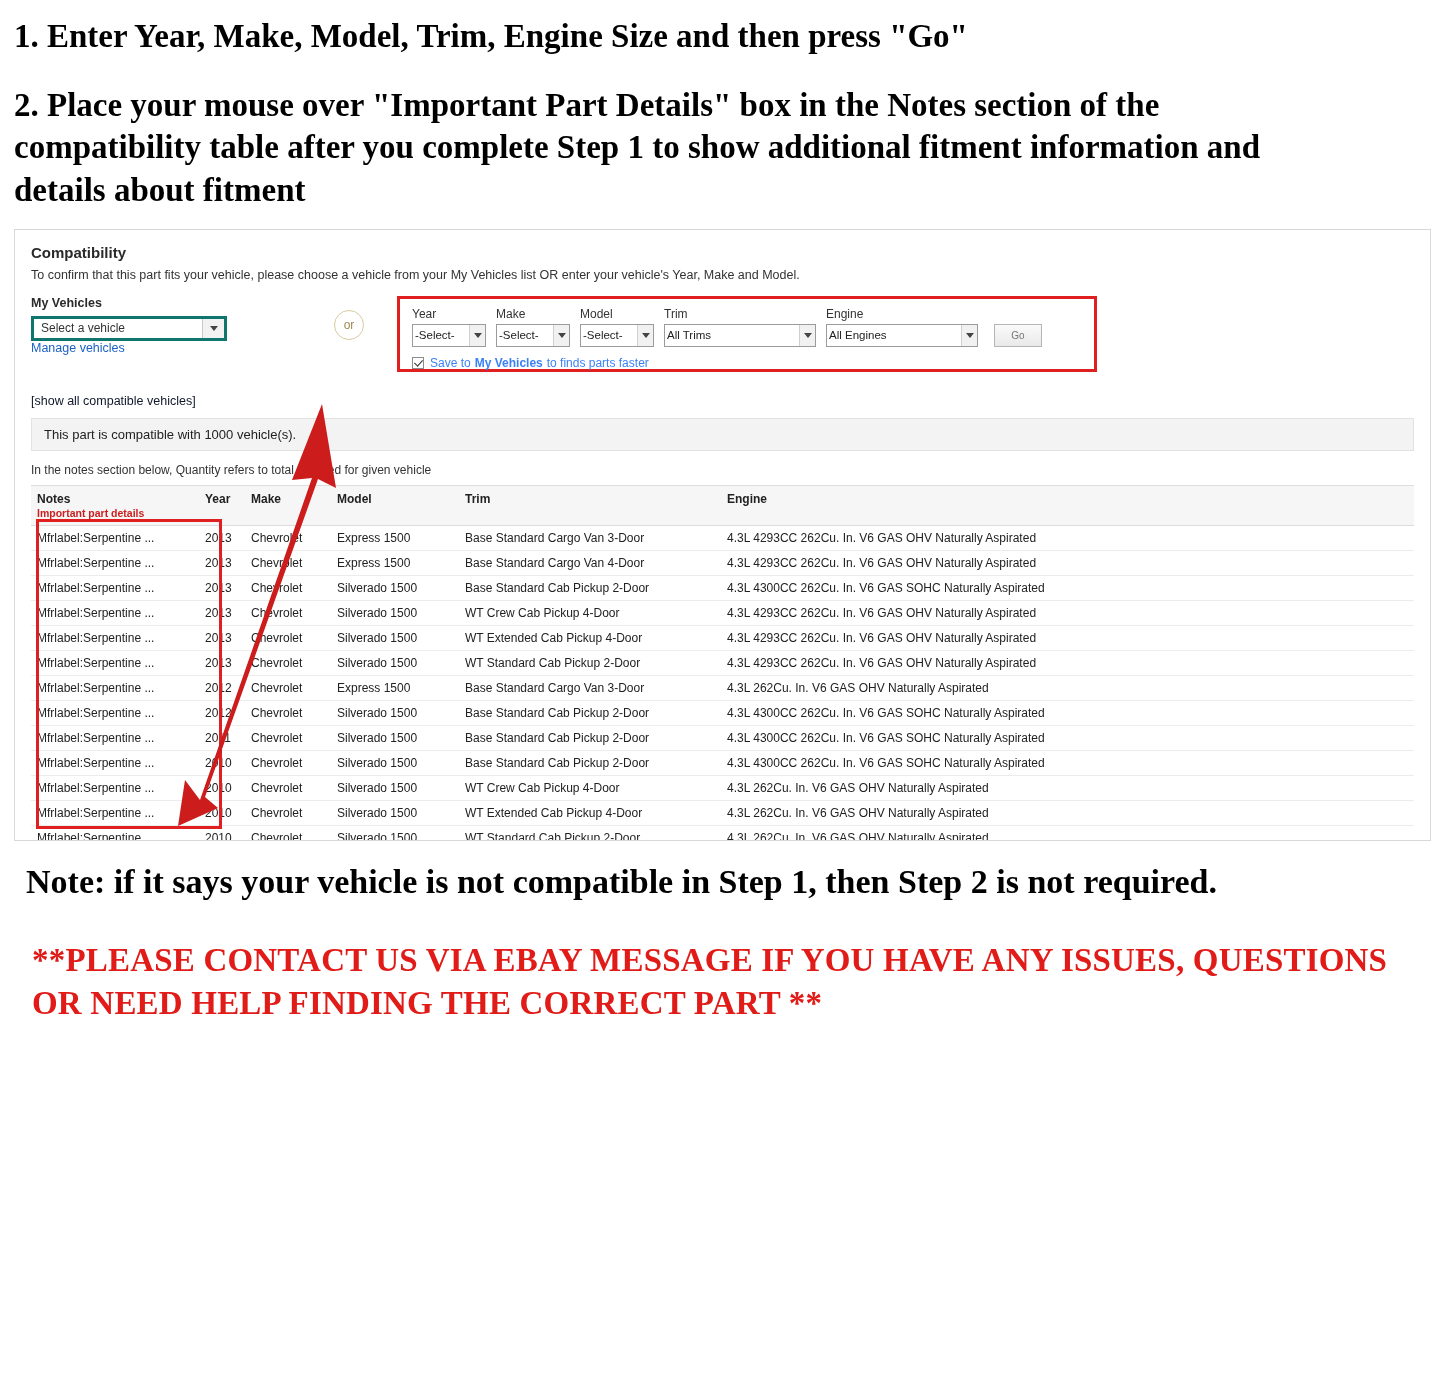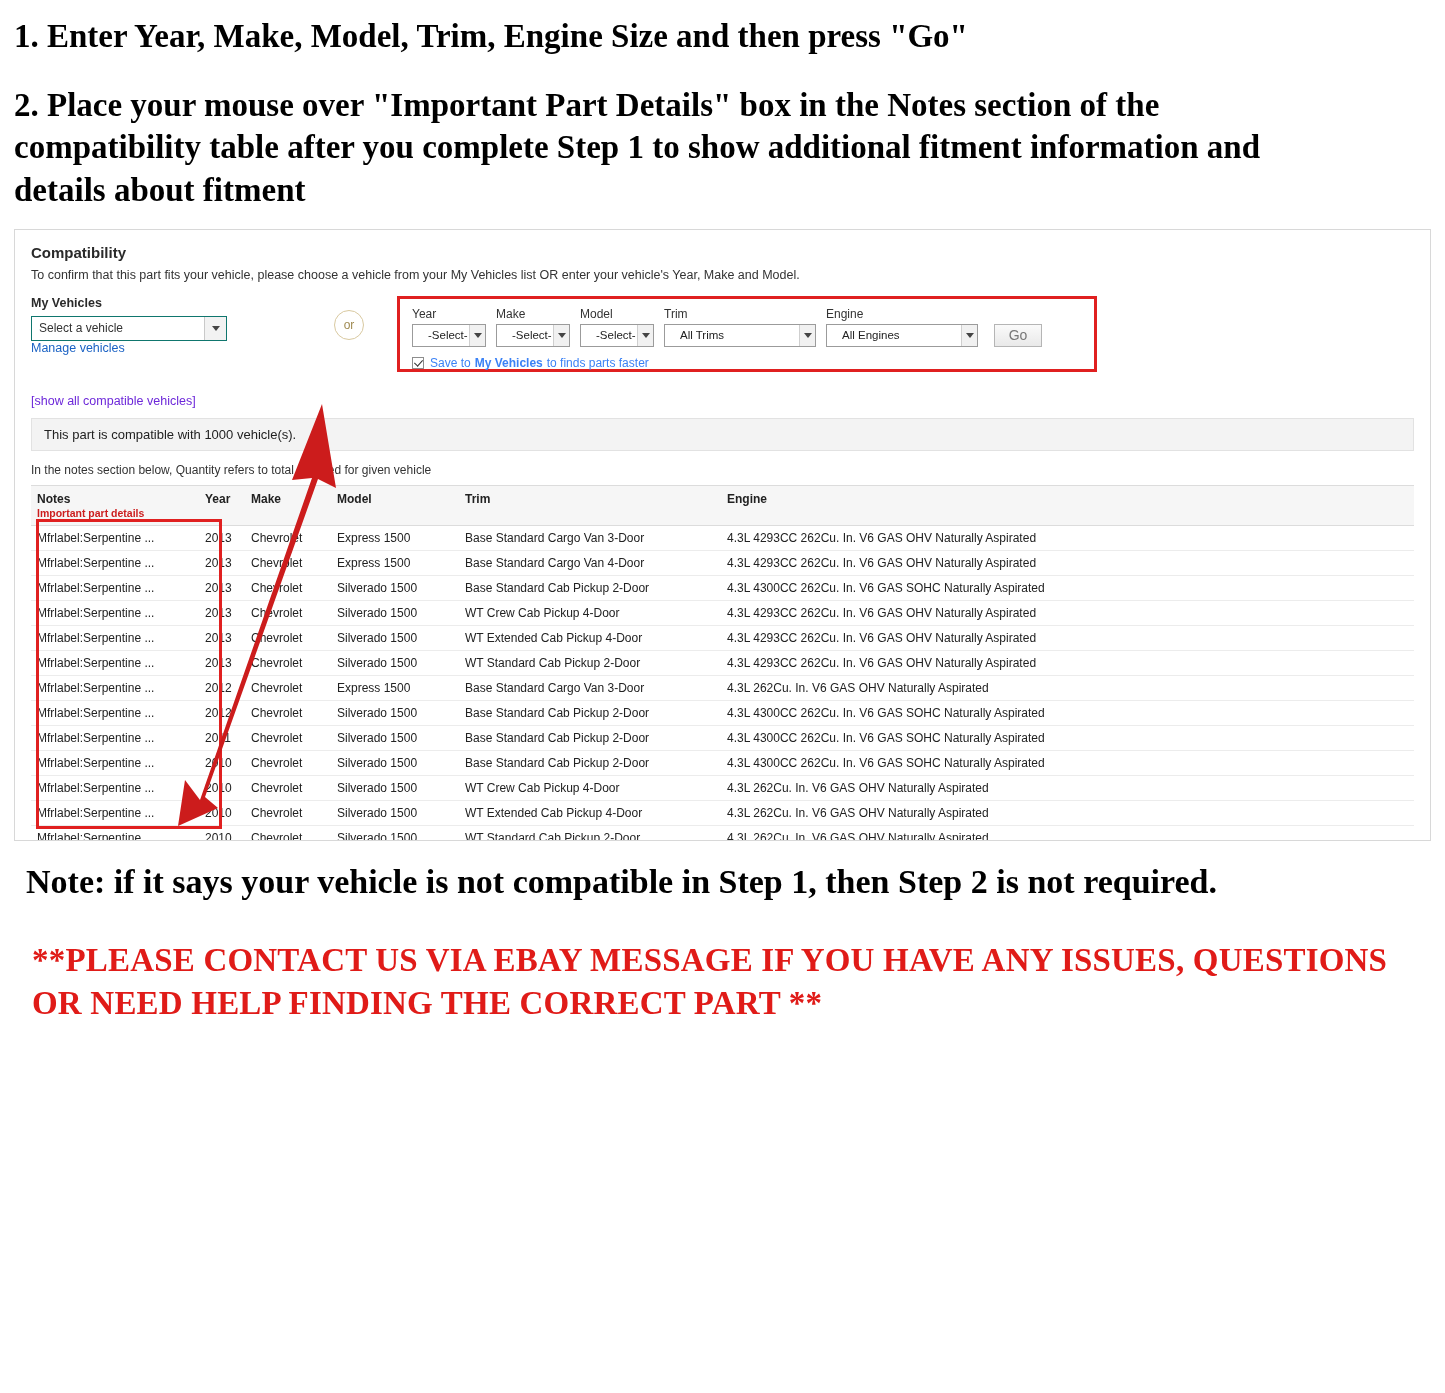--- a/index.html
+++ b/index.html
@@ -83,21 +83,21 @@
   .myveh { width: 270px; }
   .myveh-label {
     font-size: 12.5px;
     font-weight: bold;
     color: #2a2a2a;
     margin-bottom: 6px;
   }
   .veh-select {
     width: 196px;
     height: 25px;
-    border: 1px solid #0f766e;
+    border: 3px solid #0f766e;
     background: #fff;
     font-size: 12px;
     color: #333;
     display: flex;
     align-items: center;
     padding-left: 7px;
     position: relative;
   }
   .veh-select .arrowbox {
     position: absolute;
@@ -154,41 +154,41 @@
     margin-bottom: 3px;
   }
   .mini-select {
     height: 23px;
     border: 1px solid #9b9b9b;
     background: #fff;
     font-size: 11.5px;
     color: #222;
     display: flex;
     align-items: center;
-    padding-left: 15px;
+    padding-left: 2px;
     position: relative;
   }
   .mini-select .arrowbox {
     position: absolute;
     right: 0; top: 0; bottom: 0;
     width: 16px;
     border-left: 1px solid #cfcfcf;
     background: #f1f1f1;
     display: flex; align-items: center; justify-content: center;
   }
   .w-year { width: 74px; }
   .w-make { width: 74px; }
   .w-model { width: 74px; }
   .w-trim { width: 152px; }
   .w-engine { width: 152px; }
   .go-btn {
     width: 48px; height: 23px;
     border: 1px solid #b5b5b5;
     background: linear-gradient(#fafafa,#e9e9e9);
-    font-size: 14px;
+    font-size: 10px;
     color: #777;
     display: flex; align-items: center; justify-content: center;
     margin-left: 6px;
   }
   .save-row {
     display: flex; align-items: center;
     margin-top: 9px;
     font-size: 12px;
     color: #3b82f6;
   }
@@ -204,21 +204,21 @@
     position: absolute;
     left: 3px; top: 0px;
     width: 4px; height: 7px;
     border: solid #333;
     border-width: 0 1.6px 1.6px 0;
     transform: rotate(42deg);
   }
   .save-row b { margin: 0 4px; }
 
   .show-all {
-    color: #6d28d9;
+    color: #0f172a;
     font-size: 12.5px;
     margin: 6px 0 10px 0;
   }
   .compat-count {
     background: #f3f3f3;
     border: 1px solid #e2e2e2;
     font-size: 13px;
     color: #222;
     padding: 8px 12px;
     margin-bottom: 12px;

